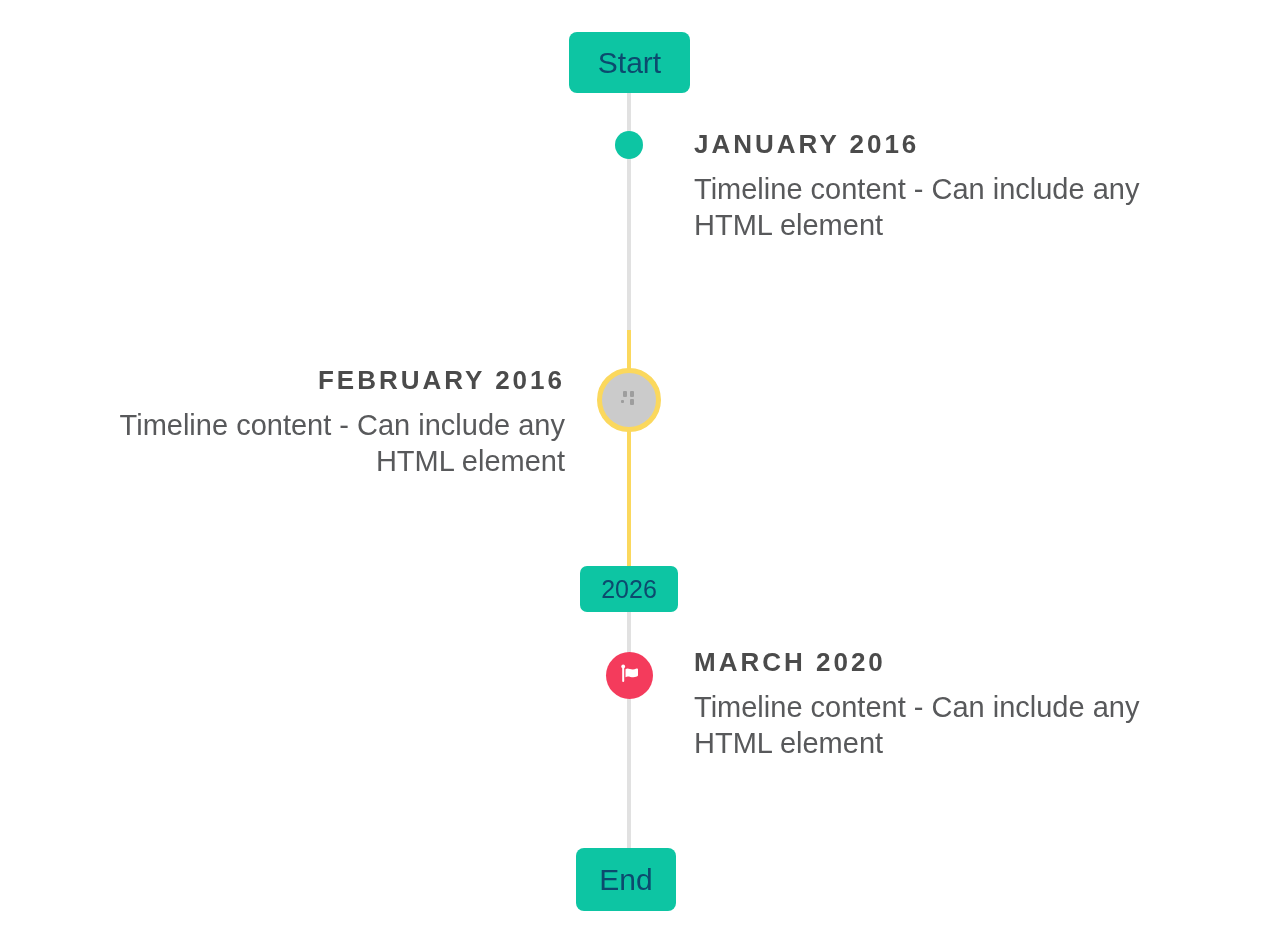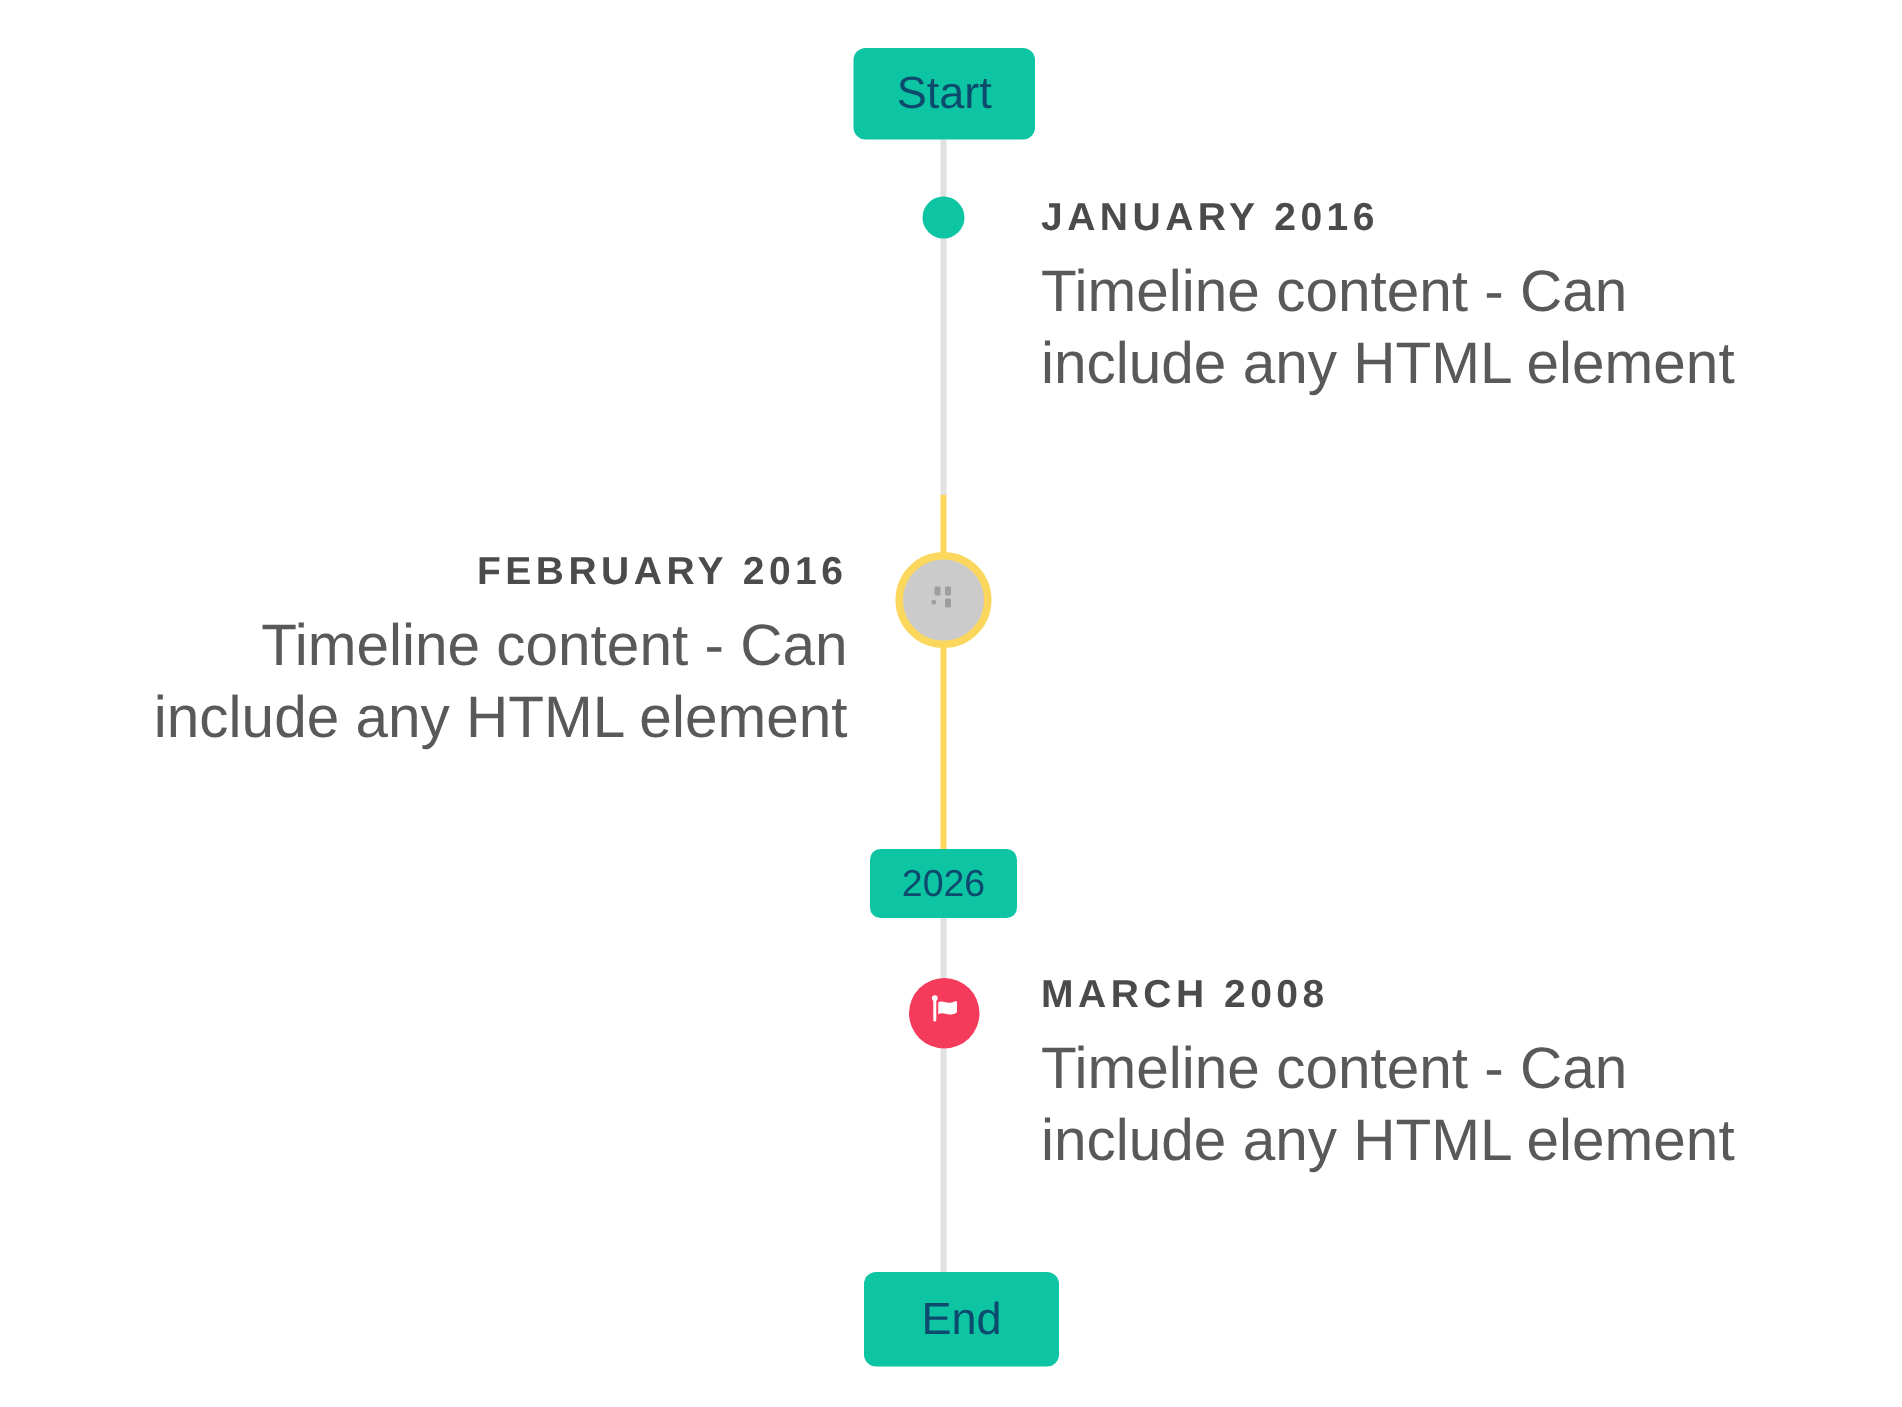--- a/index.html
+++ b/index.html
@@ -33,21 +33,21 @@
     background: var(--teal, #0dc5a3);
     color: #0c4a6e;
     display: flex;
     align-items: center;
     justify-content: center;
     border-radius: 8px;
     box-sizing: border-box;
   }
   .start-btn { left: 569px; top: 32px;  width: 121px; height: 61px; font-size: 30px; }
   .year-btn  { left: 580px; top: 566px; width: 98px;  height: 46px; font-size: 25px; border-radius: 7px; }
-  .end-btn   { left: 576px; top: 848px; width: 130px; height: 63px; font-size: 30px; }
+  .end-btn   { left: 576px; top: 848px; width: 100px; height: 63px; font-size: 30px; }
 
   
   .dot-marker {
     position: absolute;
     left: 615px; top: 131px;
     width: 28px; height: 28px;
     border-radius: 50%;
     background: var(--teal, #0dc5a3);
   }
   .image-marker {
@@ -77,23 +77,23 @@
     position: absolute;
     font-size: 26px;
     font-weight: 700;
     letter-spacing: 3px;
     color: var(--title, #4b4b4b);
     line-height: 24px;
     white-space: nowrap;
   }
   .item-content {
     position: absolute;
-    font-size: 39px;
+    font-size: 29px;
     color: var(--body, #58595b);
-    line-height: 48px;
+    line-height: 36px;
     width: 524px;
   }
   .right-side { text-align: left; }
   .left-side  { text-align: right; }
 
   .title-jan  { left: 694px; top: 132px; }
   .body-jan   { left: 694px; top: 171px; }
   .title-feb  { right: 703px; top: 368px; }
   .body-feb   { right: 703px; top: 407px; }
   .title-mar  { left: 694px; top: 650px; }
@@ -134,18 +134,18 @@
   <div class="flag-marker">
     <span>
       <svg width="26" height="26" viewBox="0 0 26 26" aria-hidden="true">
         <circle cx="6.2" cy="5.4" r="1.9" fill="#ffffff"></circle>
         <rect x="5.2" y="6" width="2" height="15" rx="1" fill="#ffffff"></rect>
         <path d="M8.5 8.2 C 11.5 6.2, 14 10.0, 19.5 7.6 C 20.5 7.2, 21 7.6, 21 8.4
                  L 21 14.2 C 21 14.9, 20.6 15.3, 19.9 15.6 C 14.5 17.8, 12 14.2, 8.5 16.2 Z" fill="#ffffff"></path>
       </svg>
     </span>
   </div>
-  <div class="item-title title-mar right-side">MARCH 2008</div>
+  <div class="item-title title-mar right-side">MARCH 2020</div>
   <div class="item-content body-mar right-side">Timeline content - Can include any HTML element</div>
 
   <div class="milestone end-btn">End</div>
 
 </div>
 
 </body></html>

